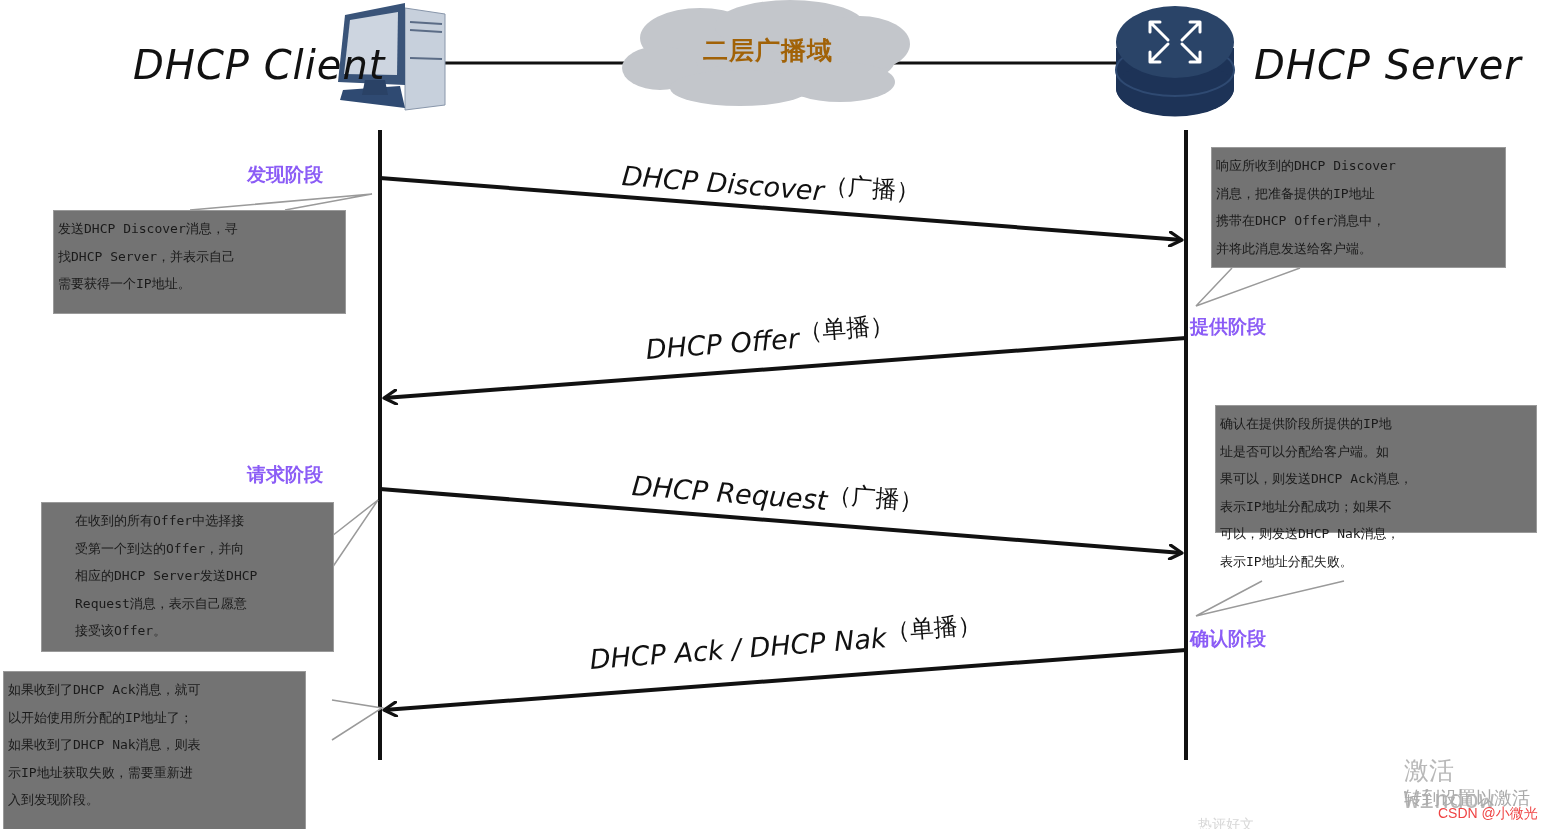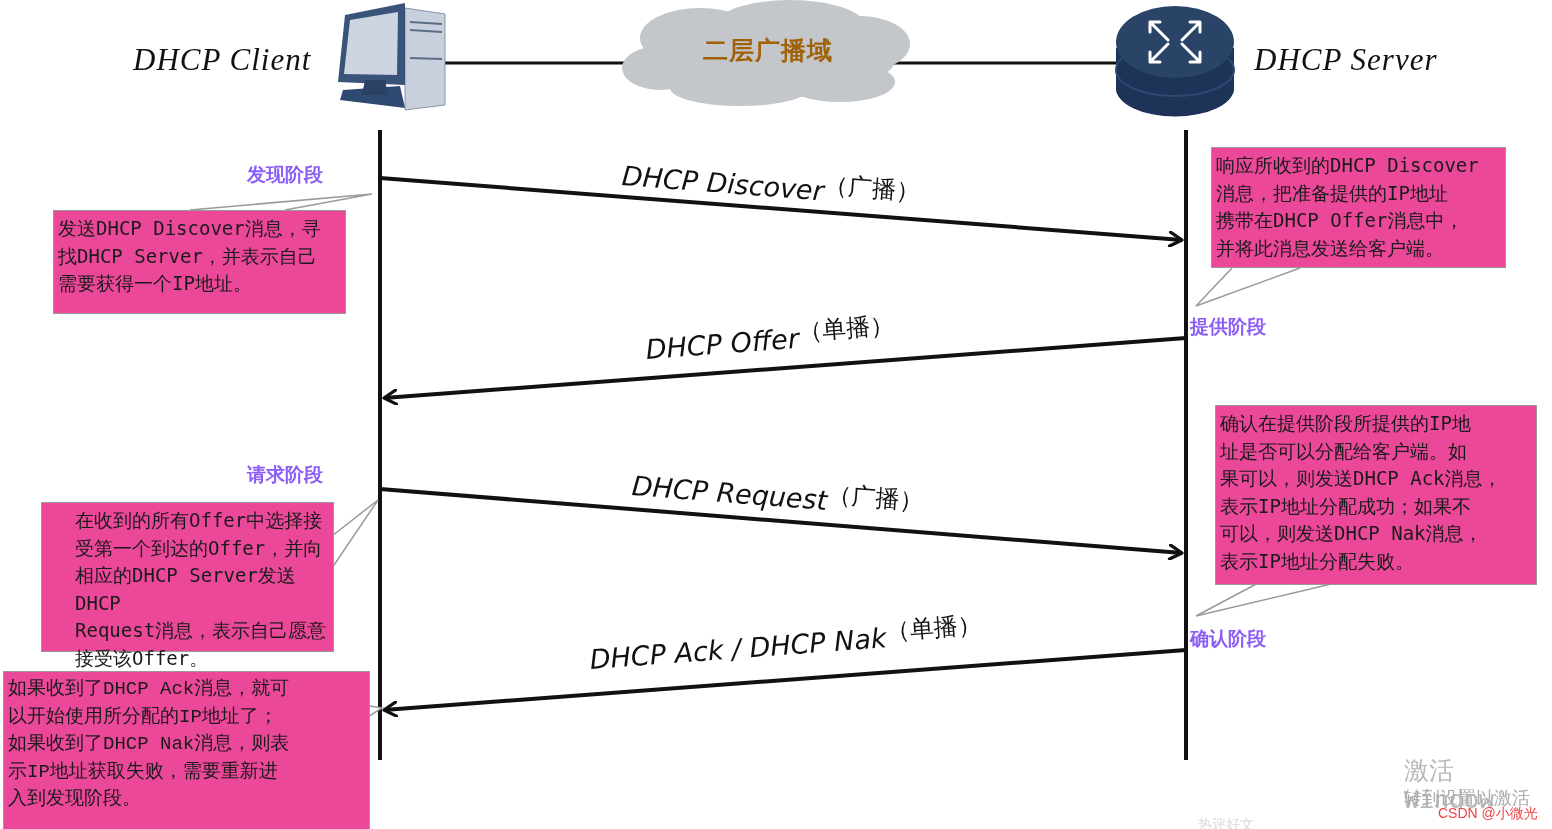--- a/index.html
+++ b/index.html
@@ -1,27 +1,27 @@
 <!DOCTYPE html>
 <html><head>
 <meta charset="utf-8">
 <style>
   html, body { margin:0; padding:0; background:#ffffff; }
   body { width:1552px; height:829px; position:relative; overflow:hidden;
          font-family:"DejaVu Sans", sans-serif; color:#111; }
   .abs { position:absolute; }
   svg.canvas { position:absolute; left:0; top:0; }
   .hand { font-family:"DejaVu Sans", sans-serif; font-style:italic; color:#111; }
-  .node-label { font-size:31px; letter-spacing:1px;font-family:Liberation Serif, serif; }
+  .node-label { font-size:40px; letter-spacing:1px; }
   .cloud-label { font-size:25px; font-weight:bold; color:#a16207; letter-spacing:1px; }
   .phase { font-size:19px; font-weight:bold; color:#8b5cf6; }
   .msg { font-size:27px; white-space:nowrap; transform-origin:left center; }
   .msg .cn { font-style:normal; font-size:24px; position:relative; top:-8px; }
-  .note { position:absolute; border:1.5px solid #9a9a9a; background:#ec4899;
-          font-family:"DejaVu Sans Mono", monospace; font-size:19px; line-height:27.5px;
+  .note { position:absolute; border:1.5px solid #9a9a9a; background:#737373;
+          font-family:"DejaVu Sans Mono", monospace; font-size:13px; line-height:27.5px;
           color:#1a1a1a; padding:4px 4px 4px 4px; box-sizing:border-box; white-space:pre-line; }
   .wm1 { font-size:25px; color:#b8b8b8;font-family:Liberation Mono, monospace; }
   .wm2 { font-size:18px; color:#aaaaaa; }
   .csdn { font-size:14px; color:#ef4444; font-family:"Liberation Sans", sans-serif; }
   .faint { font-size:14px; color:#d8d8d8; }
 </style>
 </head>
 <body>
 
 <svg class="canvas" width="1552" height="829" viewBox="0 0 1552 829">
@@ -112,27 +112,27 @@
 需要获得一个IP地址。</div>
 <div class="note" style="left:1211px; top:147px; width:295px; height:121px;">响应所收到的DHCP Discover
 消息，把准备提供的IP地址
 携带在DHCP Offer消息中，
 并将此消息发送给客户端。</div>
 <div class="note" style="left:41px; top:502px; width:293px; height:150px;padding-left:33px;">在收到的所有Offer中选择接
 受第一个到达的Offer，并向
 相应的DHCP Server发送DHCP
 Request消息，表示自己愿意
 接受该Offer。</div>
-<div class="note" style="left:1215px; top:405px; width:322px; height:180px;">确认在提供阶段所提供的IP地
+<div class="note" style="left:1215px; top:405px; width:322px; height:128px;">确认在提供阶段所提供的IP地
 址是否可以分配给客户端。如
 果可以，则发送DHCP Ack消息，
 表示IP地址分配成功；如果不
 可以，则发送DHCP Nak消息，
 表示IP地址分配失败。</div>
-<div class="note" style="left:3px; top:671px; width:367px; height:158px; border-bottom:none;font-family:Liberation Mono, monospace;">如果收到了DHCP Ack消息，就可
+<div class="note" style="left:3px; top:671px; width:303px; height:158px; border-bottom:none;">如果收到了DHCP Ack消息，就可
 以开始使用所分配的IP地址了；
 如果收到了DHCP Nak消息，则表
 示IP地址获取失败，需要重新进
 入到发现阶段。</div>
 
 <div class="abs wm1" style="left:1404px; top:754px;">激活 Window</div>
 <div class="abs wm2" style="left:1404px; top:786px;">转到设置以激活</div>
 <div class="abs csdn" style="left:1438px; top:805px;">CSDN @小微光</div>
 <div class="abs faint" style="left:1198px; top:816px;">热评好文</div>
 

